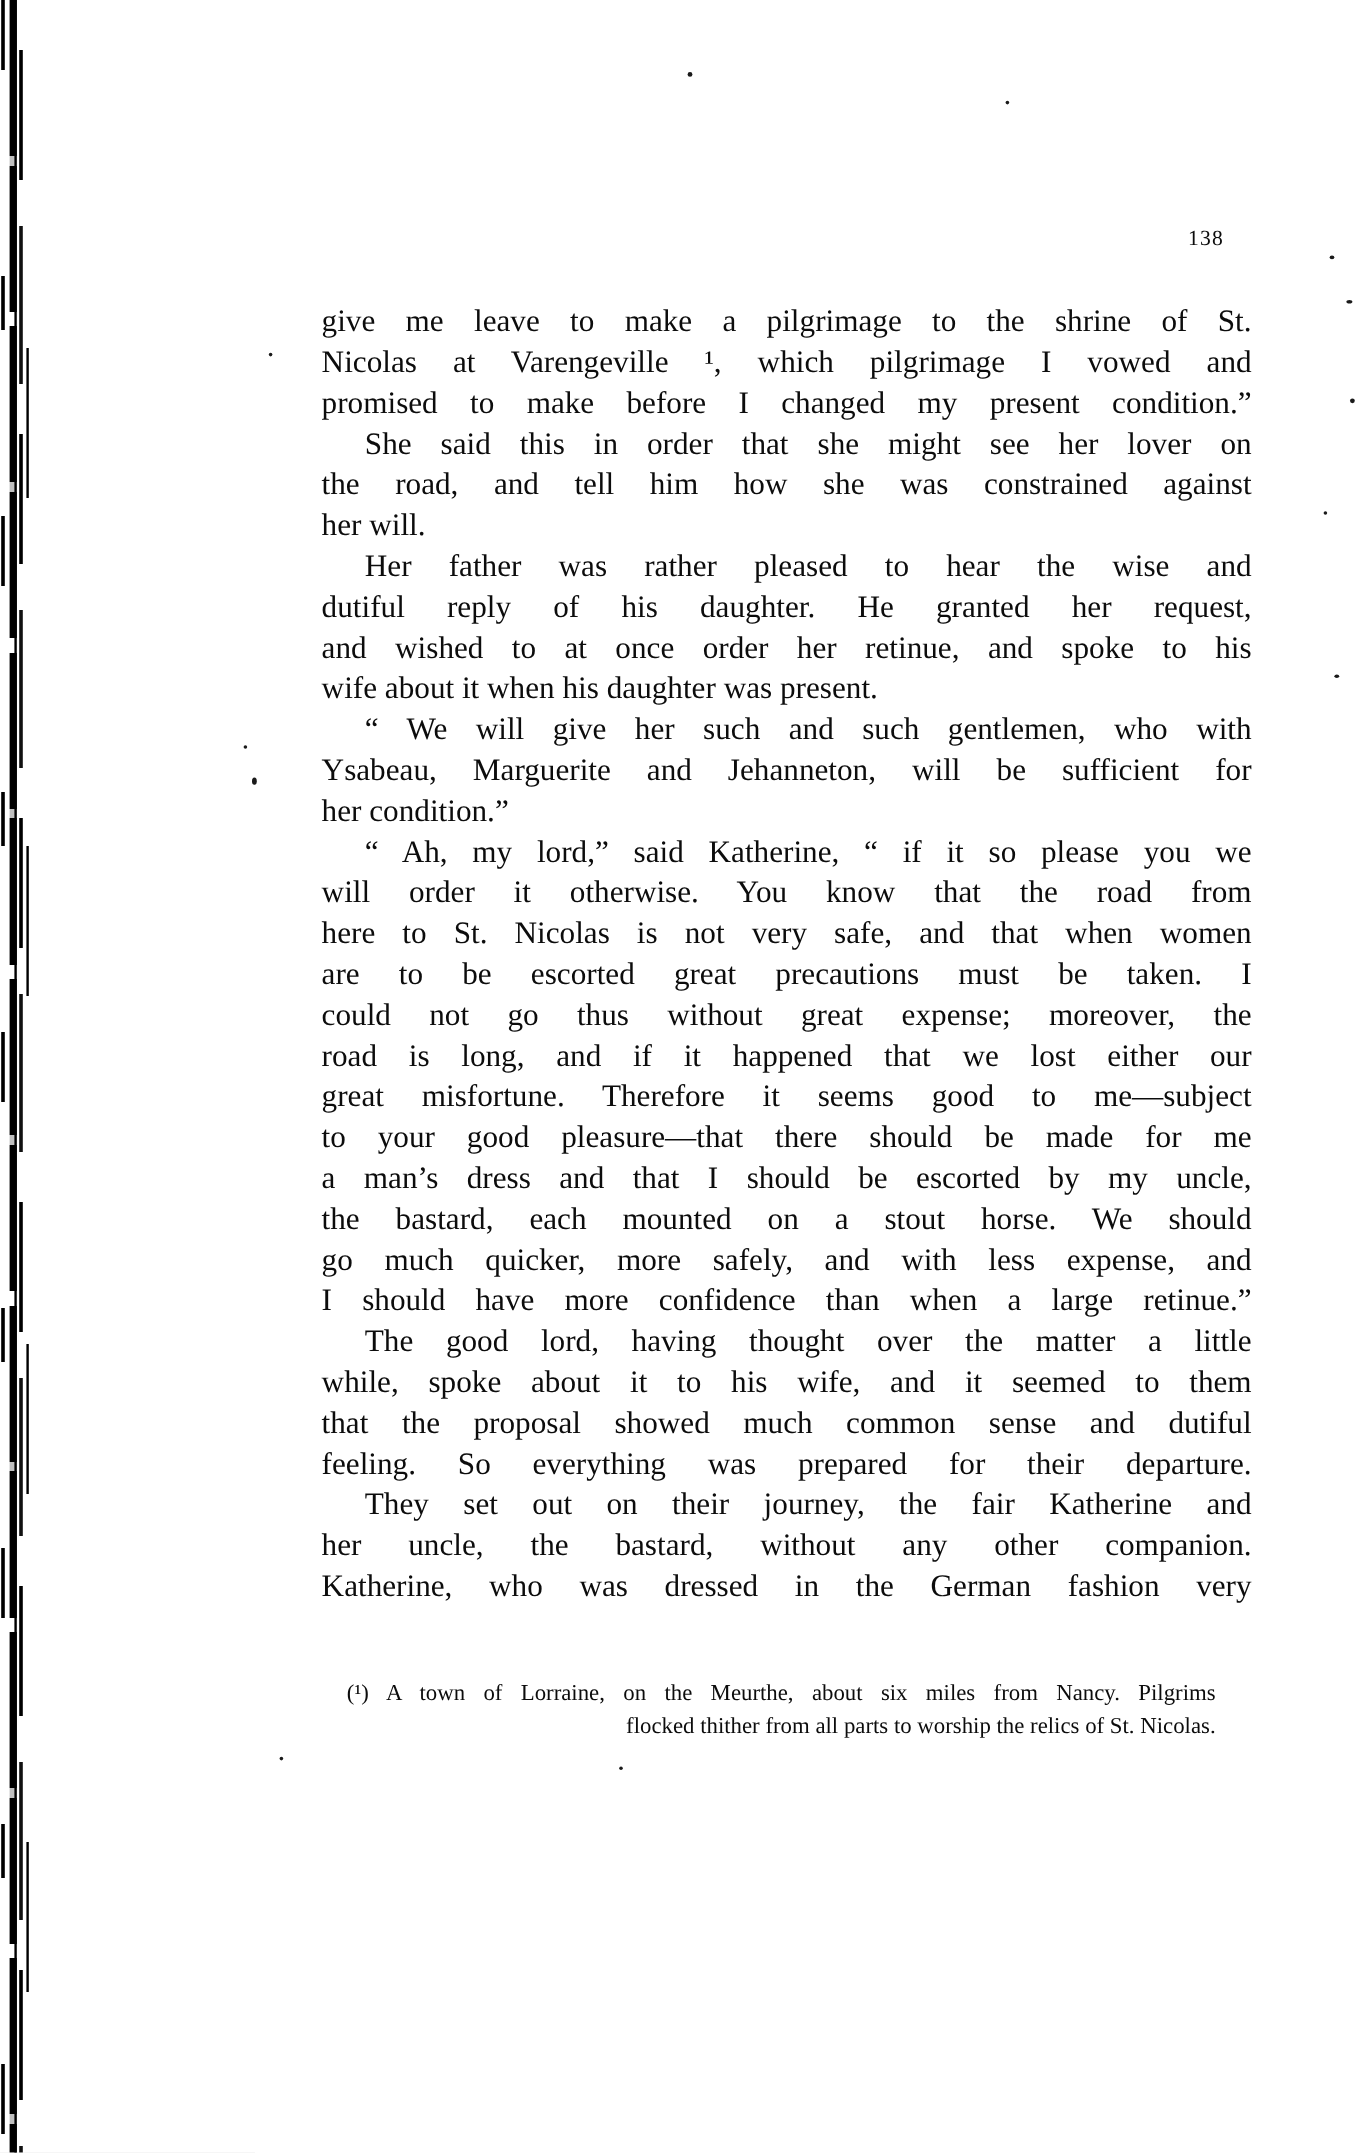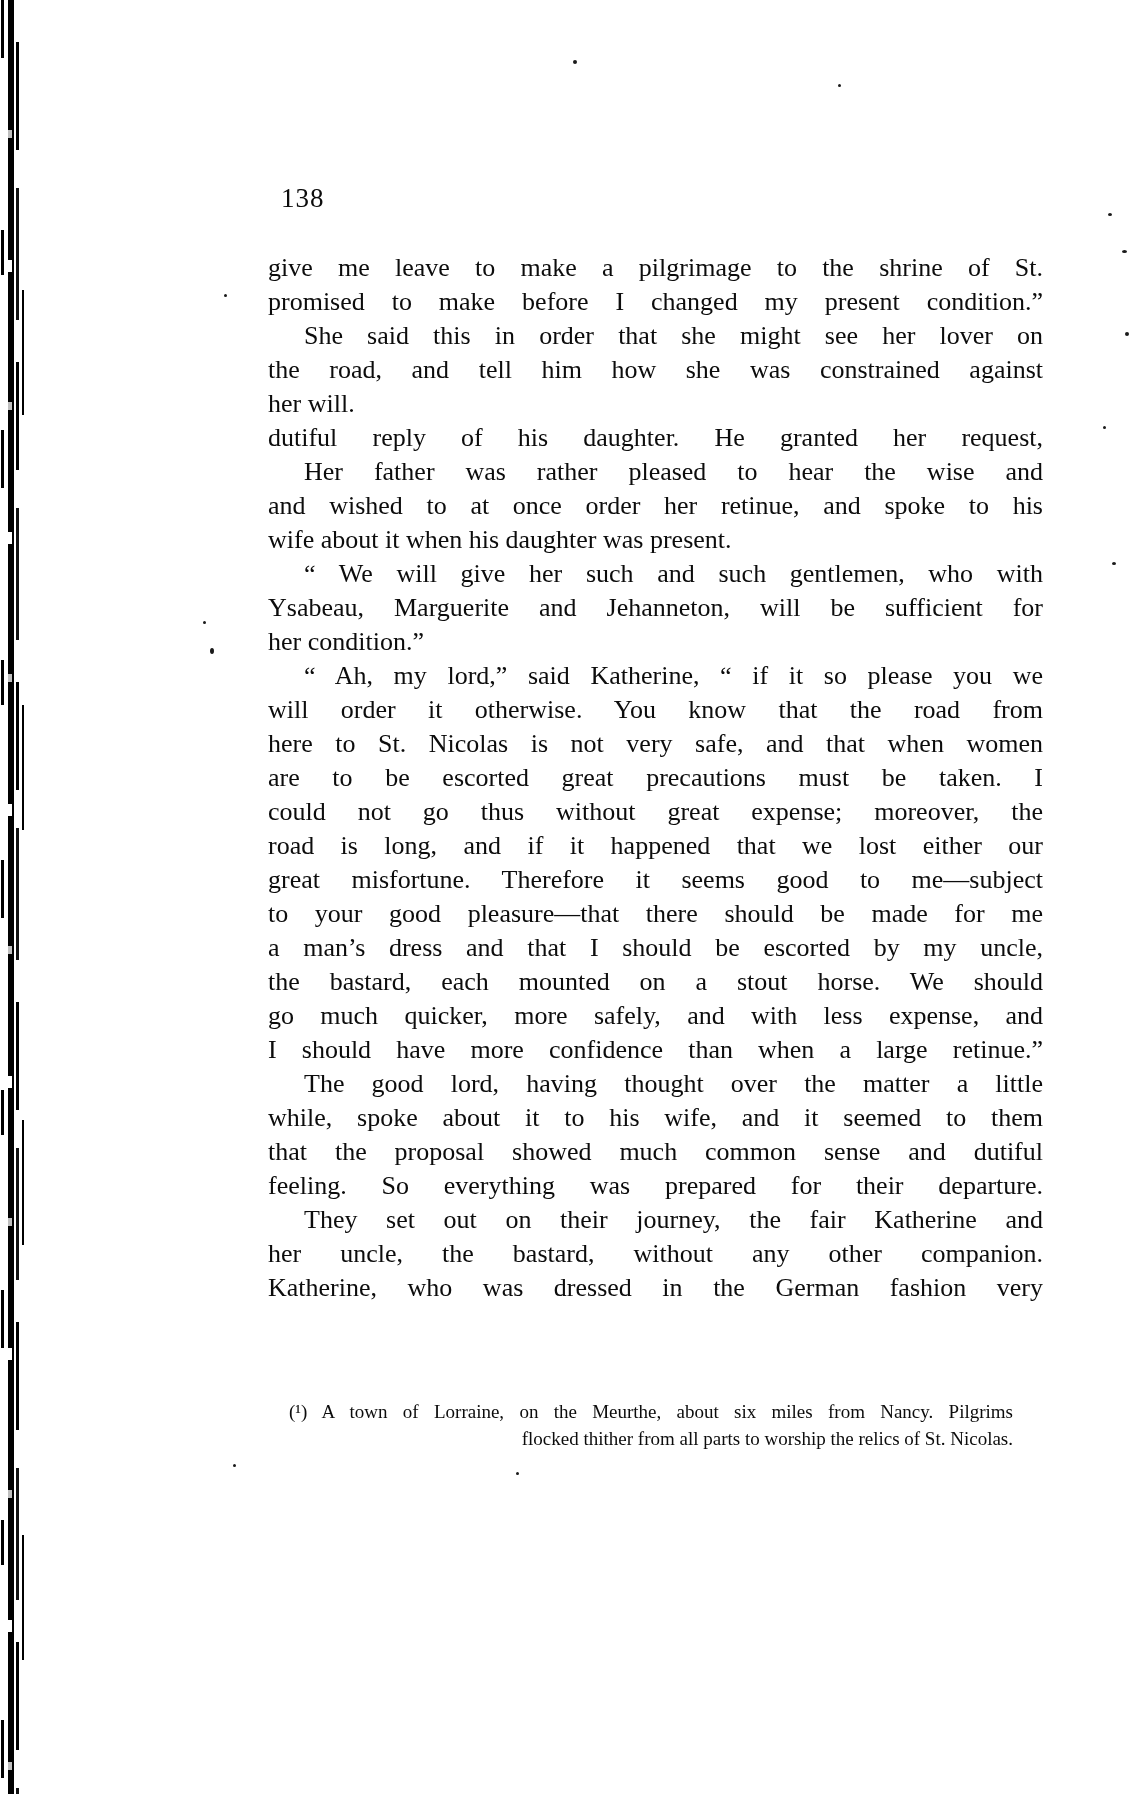--- a/index.html
+++ b/index.html
@@ -18,22 +18,22 @@
   .stripe.s2{left:16px;width:3px;
     background:repeating-linear-gradient(180deg,rgba(0,0,0,0) 0 42px,#000 42px 150px,rgba(0,0,0,0) 150px 188px,#111 188px 320px);}
   .stripe.s3{left:1px;width:3px;
     background:repeating-linear-gradient(180deg,#000 0 58px,rgba(0,0,0,0) 58px 230px,#000 230px 275px,rgba(0,0,0,0) 275px 430px);}
   .stripe.s4{left:22px;width:2px;
     background:repeating-linear-gradient(180deg,rgba(0,0,0,0) 0 290px,#000 290px 415px);}
   .stripe.s5{left:12px;width:2px;background:#000;}
 
   .folio{
     position:absolute;top:183px;left:245px;width:775px;
-    text-align:left;text-indent:36px;
-    font-size:27px;line-height:30px;
+    text-align:right;text-indent:36px;
+    font-size:18px;line-height:30px;
     letter-spacing:1px;
   }
   .body-text{
     position:absolute;top:251px;left:245px;width:775px;
     font-size:26px;
     margin-left:23px;
   }
   .line{
     height:34px;line-height:34px;
     white-space:nowrap;
@@ -60,26 +60,27 @@
   <div class="stripe s5"></div>
   <div class="stripe s1"></div>
   <div class="stripe s2"></div>
   <div class="stripe s3"></div>
   <div class="stripe s4"></div>
 
   <div class="folio">138</div>
 
   <div class="body-text" id="body-text">
       <div class="line">give me leave to make a pilgrimage to the shrine of St.</div>
+      <div class="line">Nicolas at Varengeville ¹, which pilgrimage I vowed and</div>
       <div class="line">promised to make before I changed my present condition.”</div>
       <div class="line indent">She said this in order that she might see her lover on</div>
       <div class="line">the road, and tell him how she was constrained against</div>
       <div class="line last">her will.</div>
+      <div class="line indent">Her father was rather pleased to hear the wise and</div>
       <div class="line">dutiful reply of his daughter.  He granted her request,</div>
-      <div class="line indent">Her father was rather pleased to hear the wise and</div>
       <div class="line">and wished to at once order her retinue, and spoke to his</div>
       <div class="line last">wife about it when his daughter was present.</div>
       <div class="line indent">“ We will give her such and such gentlemen, who with</div>
       <div class="line">Ysabeau, Marguerite and Jehanneton, will be sufficient for</div>
       <div class="line last">her condition.”</div>
       <div class="line indent">“ Ah, my lord,” said Katherine, “ if it so please you we</div>
       <div class="line">will order it otherwise.  You know that the road from</div>
       <div class="line">here to St. Nicolas is not very safe, and that when women</div>
       <div class="line">are to be escorted great precautions must be taken.  I</div>
       <div class="line">could not go thus without great expense; moreover, the</div>

